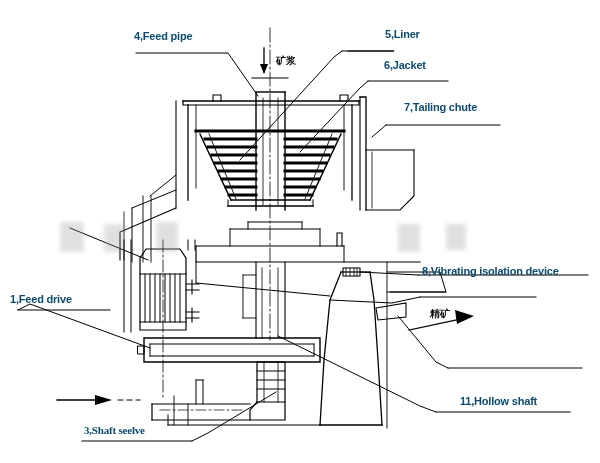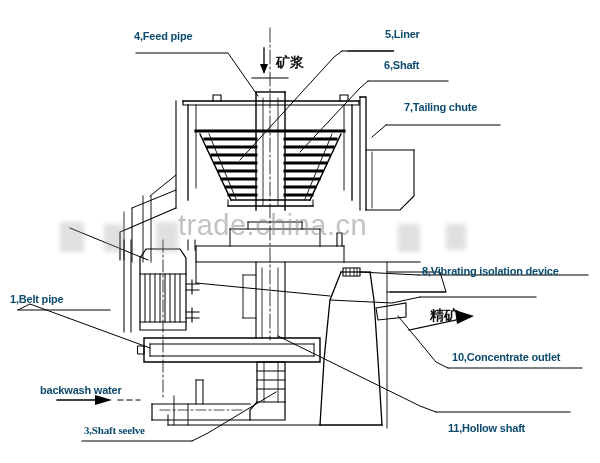--- a/index.html
+++ b/index.html
@@ -31,21 +31,21 @@
     font-size: 11px;
     color: #0c4a6e;
     white-space: nowrap;
     letter-spacing: -0.2px;
     line-height: 1.05;
   }
   .cjk {
     position: absolute;
     font-family: "DejaVu Sans", sans-serif;
     font-weight: bold;
-    font-size: 14px;
+    font-size: 10px;
     color: #111111;
     white-space: nowrap;
   }
   .watermark {
     position: absolute;
     font-family: "Liberation Sans", sans-serif;
     font-size: 29px;
     color: rgba(140, 143, 150, 0.55);
     white-space: nowrap;
     letter-spacing: 0.5px;
@@ -314,40 +314,37 @@
       </g>
 
     </g>
   </svg>
 
   <div class="wm-blotch" style="left:60px;  top:222px; width:24px; height:30px;"></div>
   <div class="wm-blotch" style="left:104px; top:224px; width:20px; height:28px;"></div>
   <div class="wm-blotch" style="left:156px; top:222px; width:22px; height:30px;"></div>
   <div class="wm-blotch" style="left:398px; top:224px; width:22px; height:28px;"></div>
   <div class="wm-blotch" style="left:446px; top:224px; width:20px; height:26px;"></div>
-  <div class="watermark" style="left:178px; top:209px;">trade.china.cn</div>
 
   <div class="callout" style="left:134px; top:31px;">4,Feed pipe</div>
 
   <div class="callout" style="left:344px; top:29px;margin-left:41px;">5,Liner</div>
 
-  <div class="callout" style="left:384px; top:60px;">6,Shaft</div>
+  <div class="callout" style="left:384px; top:60px;">6,Jacket</div>
 
   <div class="callout" style="left:404px; top:102px;">7,Tailing chute</div>
 
   <div class="callout" style="left:422px; top:258px;margin-top:8px;">8,Vibrating isolation device</div>
 
 
-  <div class="callout" style="left:452px; top:352px;">10,Concentrate outlet</div>
-
-  <div class="callout" style="left:448px; top:396px;margin-top:27px;">11,Hollow shaft</div>
-
-  <div class="callout" style="left:10px; top:294px;">1,Belt pipe</div>
-
-  <div class="callout" style="left:40px; top:385px;">backwash water</div>
+
+  <div class="callout" style="left:460px; top:396px;">11,Hollow shaft</div>
+
+  <div class="callout" style="left:10px; top:294px;">1,Feed drive</div>
+
 
   <div class="callout" style="left:84px; top:425px;font-family:Liberation Serif, serif;">3,Shaft seelve</div>
 
   <div class="cjk" style="left:276px; top:54px;">矿浆</div>
 
   <div class="cjk" style="left:430px; top:307px;text-align:center;">精矿</div>
 
 </div>
 
 </body></html>

